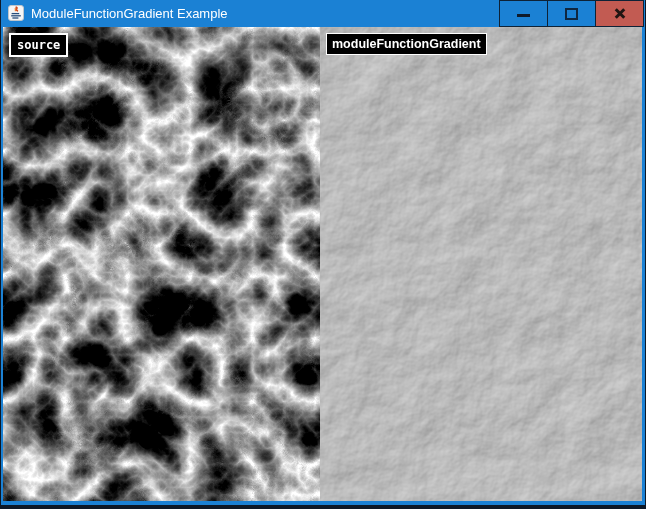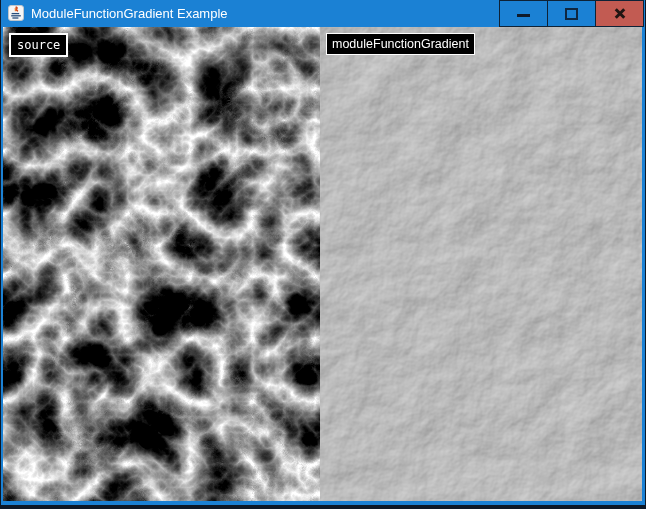--- a/index.html
+++ b/index.html
@@ -85,20 +85,21 @@
     position: absolute;
     left: 2px; top: 27px;
     width: 639px; height: 474px;
     display: flex;
     background: #777;
   }
   .panel {
     position: relative;
     height: 100%;
     overflow: hidden;
+    font-weight: bold;
   }
   .panel.left  { width: 317px; }
   .panel.right { width: 322px; }
   .noise {
     position: absolute;
     left: 0; top: 0;
     width: 100%; height: 100%;
     display: block;
   }
   .img-label {

